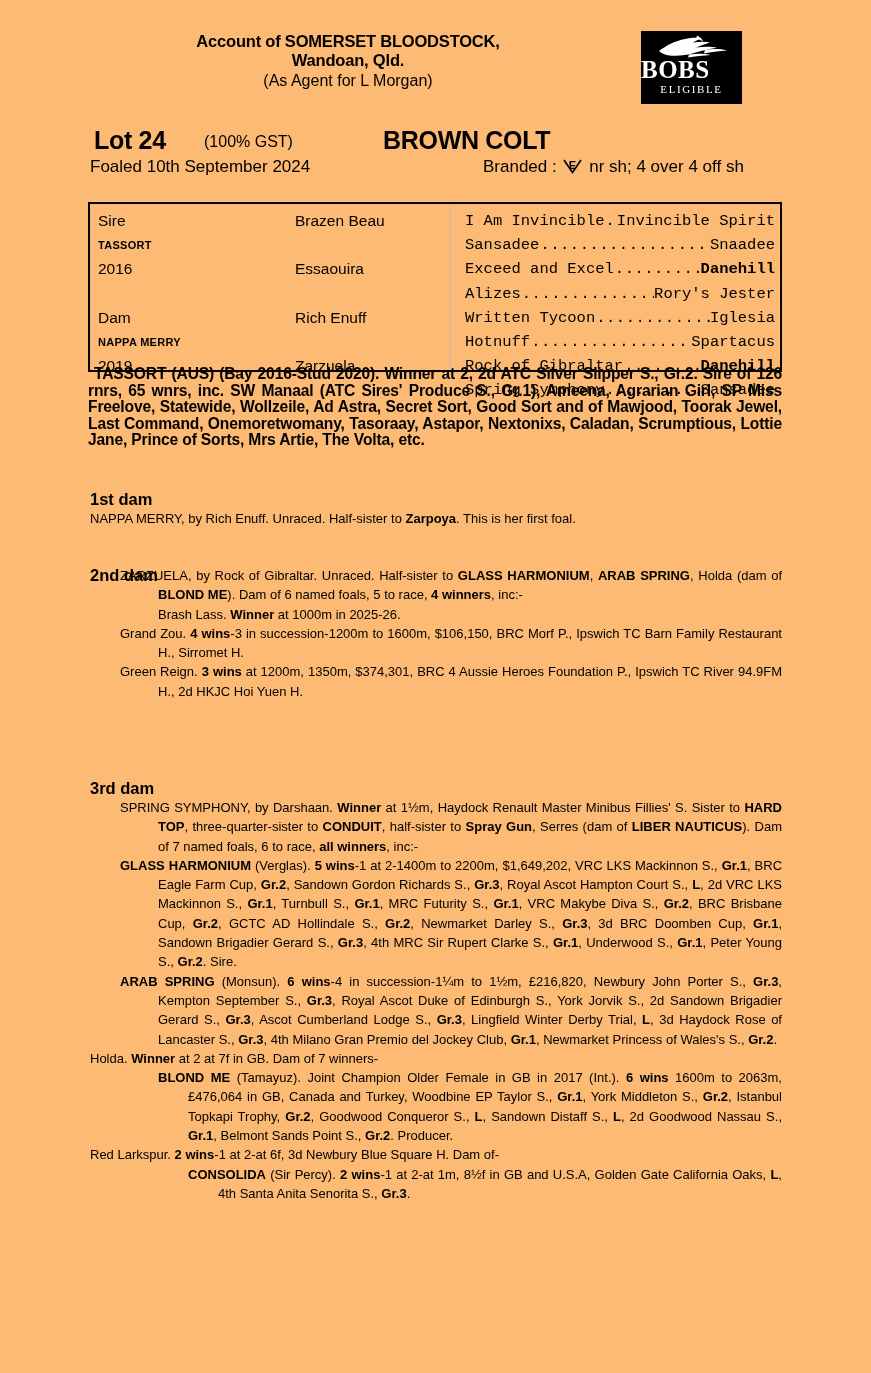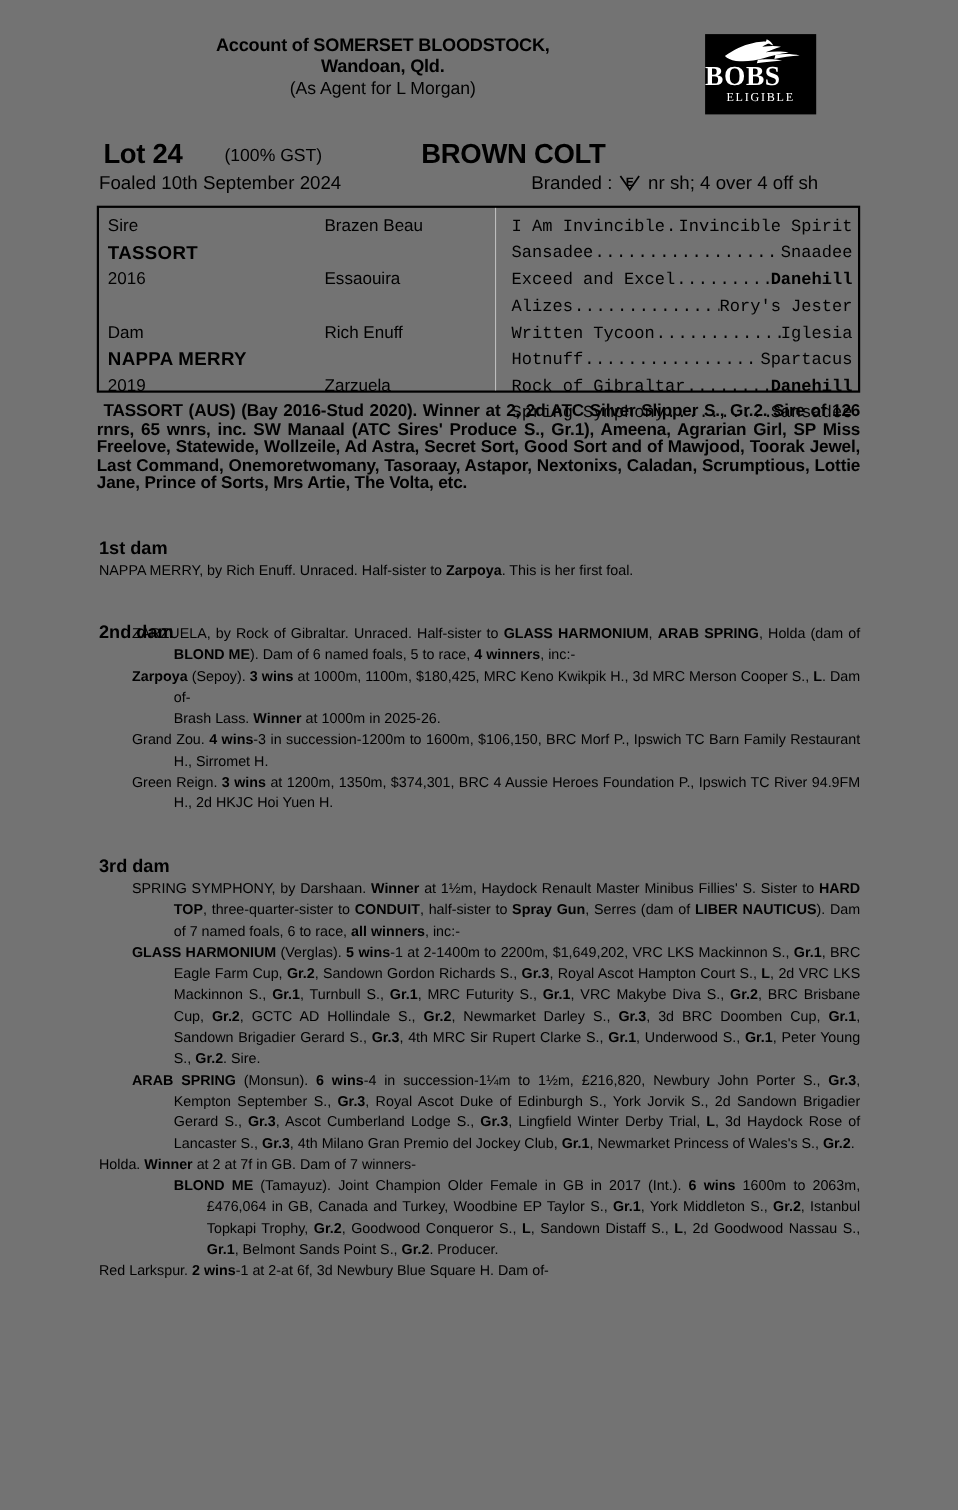--- a/index.html
+++ b/index.html
@@ -10,21 +10,21 @@
   }
   body {
     font-family: "Liberation Sans", sans-serif;
     color: #000000;
   }
   #page {
     position: relative;
     width: 871px;
     height: 1373px;
     margin: 0 auto;
-    background: #737373;
+    background: #fdba74;
     overflow: hidden;
   }
 
   
   .header-block {
     position: absolute;
     left: 88px;
     top: 32px;
     width: 696px;
   }
@@ -150,21 +150,21 @@
     width: 21px;
     height: 17px;
     vertical-align: -3px;
     margin: 0 1px;
   }
 
   
   .ped-table {
     position: absolute;
     left: 88px;
-    top: 187px;
+    top: 202px;
     width: 694px;
     height: 170px;
     border: 2px solid #000000;
     box-sizing: border-box;
   }
   .ped-divider {
     position: absolute;
     left: 360px;
     top: 0;
     width: 1px;
@@ -174,21 +174,21 @@
   .ped-col {
     position: absolute;
     top: 5px;
     font-size: 15.5px;
     line-height: 24.2px;
   }
   .ped-col-1 { left: 8px;   width: 190px; }
   .ped-col-2 { left: 205px; width: 150px; }
   .ped-col-3 { left: 375px; width: 310px; font-family: Liberation Mono, monospace; }
   .ped-row  { height: 24.2px; white-space: nowrap; overflow: hidden; }
-  .ped-bold { font-weight: bold; font-size: 17px; letter-spacing: 0.3px; }
+  .ped-bold { font-weight: bold; font-size: 11px; letter-spacing: 0.3px; }
   .ped-spacer { height: 24.2px; }
   .dots-row {
     display: flex;
     align-items: baseline;
     height: 24.2px;
     white-space: nowrap;
   }
   .dots-left { flex: 0 0 auto; }
   .dots-fill {
     flex: 1 1 auto;
@@ -356,29 +356,29 @@
   <div class="sire-para">TASSORT (AUS) (Bay 2016-Stud 2020). Winner at 2, 2d ATC Silver Slipper S., Gr.2. Sire of 126 rnrs, 65 wnrs, inc. SW Manaal (ATC Sires' Produce S., Gr.1), Ameena, Agrarian Girl, SP Miss Freelove, Statewide, Wollzeile, Ad Astra, Secret Sort, Good Sort and of Mawjood, Toorak Jewel, Last Command, Onemoretwomany, Tasoraay, Astapor, Nextonixs, Caladan, Scrumptious, Lottie Jane, Prince of Sorts, Mrs Artie, The Volta, etc.</div>
 
   <div class="dam-heading" style="top:490px;">1st dam</div>
   <div class="body-block" style="top:509px;" id="first-dam-body">
       <div class="entry ind0">NAPPA MERRY, by Rich Enuff. Unraced. Half-sister to <b>Zarpoya</b>. This is her first foal.</div>
     </div>
 
   <div class="dam-heading" style="top:566px;">2nd dam</div>
   <div class="body-block" style="top:566px;" id="second-dam-body">
       <div class="entry ind1">ZARZUELA, by Rock of Gibraltar. Unraced. Half-sister to <b>GLASS HARMONIUM</b>, <b>ARAB SPRING</b>, Holda (dam of <b>BLOND ME</b>). Dam of 6 named foals, 5 to race, <b>4 winners</b>, inc:-</div>
-      <div class="entry ind1"><b>Zarpoya</b> (Sepoy). <b>3 wins</b> at 1000m, 1100m, $180,425, MRC Keno Kwikpik H., 3d MRC Merson Cooper S., <b>L</b>. Dam of-</div>
       <div class="entry ind2">Brash Lass. <b>Winner</b> at 1000m in 2025-26.</div>
       <div class="entry ind1">Grand Zou. <b>4 wins</b>-3 in succession-1200m to 1600m, $106,150, BRC Morf P., Ipswich TC Barn Family Restaurant H., Sirromet H.</div>
       <div class="entry ind1">Green Reign. <b>3 wins</b> at 1200m, 1350m, $374,301, BRC 4 Aussie Heroes Foundation P., Ipswich TC River 94.9FM H., 2d HKJC Hoi Yuen H.</div>
     </div>
 
   <div class="dam-heading" style="top:779px;">3rd dam</div>
   <div class="body-block" style="top:798px;" id="third-dam-body">
       <div class="entry ind1">SPRING SYMPHONY, by Darshaan. <b>Winner</b> at 1½m, Haydock Renault Master Minibus Fillies' S. Sister to <b>HARD TOP</b>, three-quarter-sister to <b>CONDUIT</b>, half-sister to <b>Spray Gun</b>, Serres (dam of <b>LIBER NAUTICUS</b>). Dam of 7 named foals, 6 to race, <b>all winners</b>, inc:-</div>
       <div class="entry ind1"><b>GLASS HARMONIUM</b> (Verglas). <b>5 wins</b>-1 at 2-1400m to 2200m, $1,649,202, VRC LKS Mackinnon S., <b>Gr.1</b>, BRC Eagle Farm Cup, <b>Gr.2</b>, Sandown Gordon Richards S., <b>Gr.3</b>, Royal Ascot Hampton Court S., <b>L</b>, 2d VRC LKS Mackinnon S., <b>Gr.1</b>, Turnbull S., <b>Gr.1</b>, MRC Futurity S., <b>Gr.1</b>, VRC Makybe Diva S., <b>Gr.2</b>, BRC Brisbane Cup, <b>Gr.2</b>, GCTC AD Hollindale S., <b>Gr.2</b>, Newmarket Darley S., <b>Gr.3</b>, 3d BRC Doomben Cup, <b>Gr.1</b>, Sandown Brigadier Gerard S., <b>Gr.3</b>, 4th MRC Sir Rupert Clarke S., <b>Gr.1</b>, Underwood S., <b>Gr.1</b>, Peter Young S., <b>Gr.2</b>. Sire.</div>
       <div class="entry ind1"><b>ARAB SPRING</b> (Monsun). <b>6 wins</b>-4 in succession-1¼m to 1½m, £216,820, Newbury John Porter S., <b>Gr.3</b>, Kempton September S., <b>Gr.3</b>, Royal Ascot Duke of Edinburgh S., York Jorvik S., 2d Sandown Brigadier Gerard S., <b>Gr.3</b>, Ascot Cumberland Lodge S., <b>Gr.3</b>, Lingfield Winter Derby Trial, <b>L</b>, 3d Haydock Rose of Lancaster S., <b>Gr.3</b>, 4th Milano Gran Premio del Jockey Club, <b>Gr.1</b>, Newmarket Princess of Wales's S., <b>Gr.2</b>.</div>
       <div class="entry ind0h">Holda. <b>Winner</b> at 2 at 7f in GB. Dam of 7 winners-</div>
       <div class="entry ind3"><b>BLOND ME</b> (Tamayuz). Joint Champion Older Female in GB in 2017 (Int.). <b>6 wins</b> 1600m to 2063m, £476,064 in GB, Canada and Turkey, Woodbine EP Taylor S., <b>Gr.1</b>, York Middleton S., <b>Gr.2</b>, Istanbul Topkapi Trophy, <b>Gr.2</b>, Goodwood Conqueror S., <b>L</b>, Sandown Distaff S., <b>L</b>, 2d Goodwood Nassau S., <b>Gr.1</b>, Belmont Sands Point S., <b>Gr.2</b>. Producer.</div>
       <div class="entry ind0h">Red Larkspur. <b>2 wins</b>-1 at 2-at 6f, 3d Newbury Blue Square H. Dam of-</div>
+      <div class="entry ind4"><b>CONSOLIDA</b> (Sir Percy). <b>2 wins</b>-1 at 2-at 1m, 8½f in GB and U.S.A, Golden Gate California Oaks, <b>L</b>, 4th Santa Anita Senorita S., <b>Gr.3</b>.</div>
     </div>
 
 </div>
 
 </body></html>

